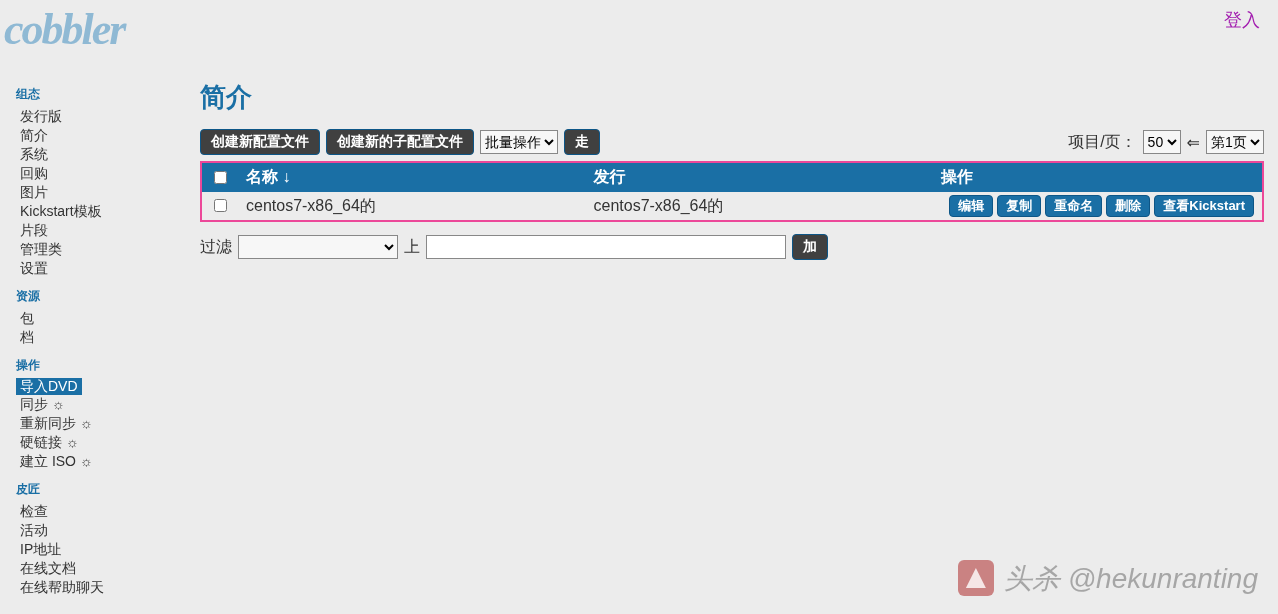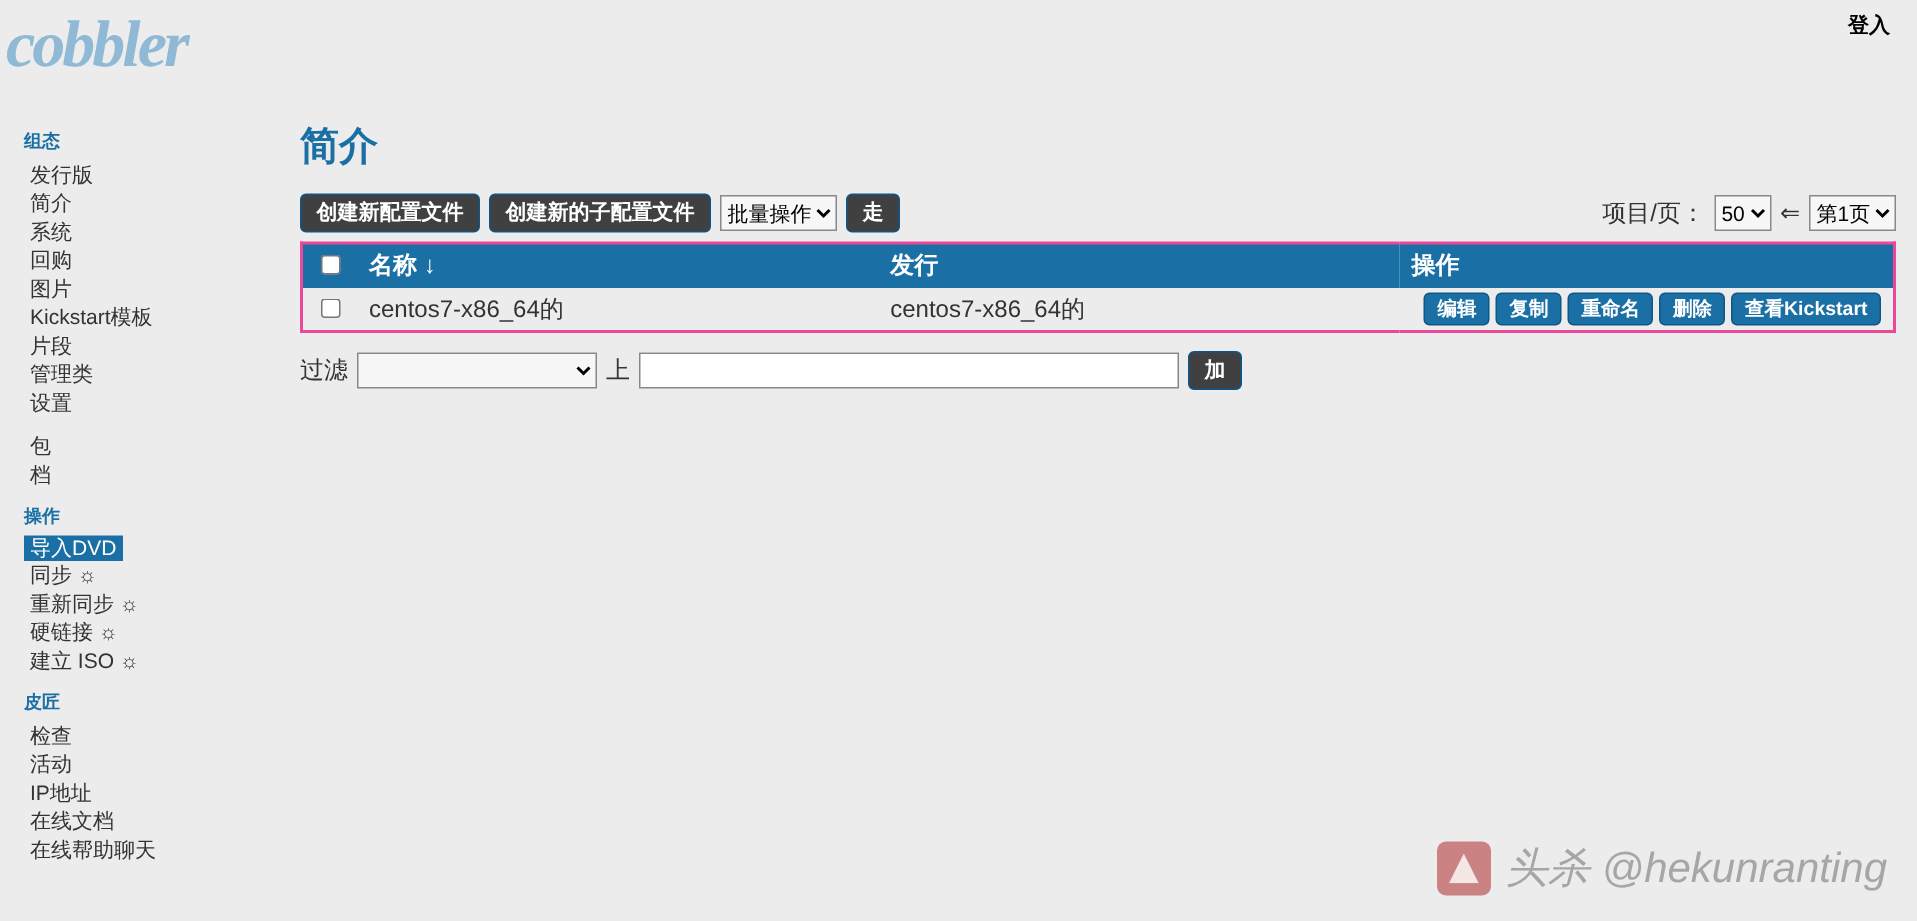--- a/index.html
+++ b/index.html
@@ -23,24 +23,23 @@
     font-style: italic;
     color: #8fb9d4;
     padding-left: 4px;
     letter-spacing: -2px;
     line-height: 60px;
     font-weight: 700;
   }
   .login {
     margin-left: auto;
     padding: 8px 18px 0 0;
-    color: #000000;
-    font-size: 14px;
-    cursor: pointer;
-    font-weight: bold;
+    color: #a21caf;
+    font-size: 18px;
+    cursor: pointer;
   }
   .layout {
     display: flex;
   }
   .sidebar {
     width: 200px;
     padding-left: 16px;
     padding-top: 20px;
   }
   .side-header {
@@ -148,21 +147,20 @@
     padding: 0 4px;
   }
   .watermark {
     position: absolute;
     bottom: 16px;
     right: 20px;
     font-size: 28px;
     font-style: italic;
     color: rgba(120,120,120,0.6);
     display:flex;
-    align-items:center;
     gap:10px;
     pointer-events:none;
   }
   .wm-logo {
     width: 36px; height:36px; border-radius:6px;
     background: rgba(180,60,60,0.6);
     position:relative;
   }
   .wm-logo::after{
     content:"";
@@ -187,20 +185,21 @@
         <div><span class="side-link">简介</span></div>
         <div><span class="side-link">系统</span></div>
         <div><span class="side-link">回购</span></div>
         <div><span class="side-link">图片</span></div>
         <div><span class="side-link">Kickstart模板</span></div>
         <div><span class="side-link">片段</span></div>
         <div><span class="side-link">管理类</span></div>
         <div><span class="side-link">设置</span></div>
       </div>
       <div class="side-group">
+        <div class="side-header">资源</div>
         <div><span class="side-link">包</span></div>
         <div><span class="side-link">档</span></div>
       </div>
       <div class="side-group">
         <div class="side-header">操作</div>
         <div><span class="side-link selected">导入DVD</span></div>
         <div><span class="side-link">同步 ☼</span></div>
         <div><span class="side-link">重新同步 ☼</span></div>
         <div><span class="side-link">硬链接 ☼</span></div>
         <div><span class="side-link">建立 ISO ☼</span></div>

